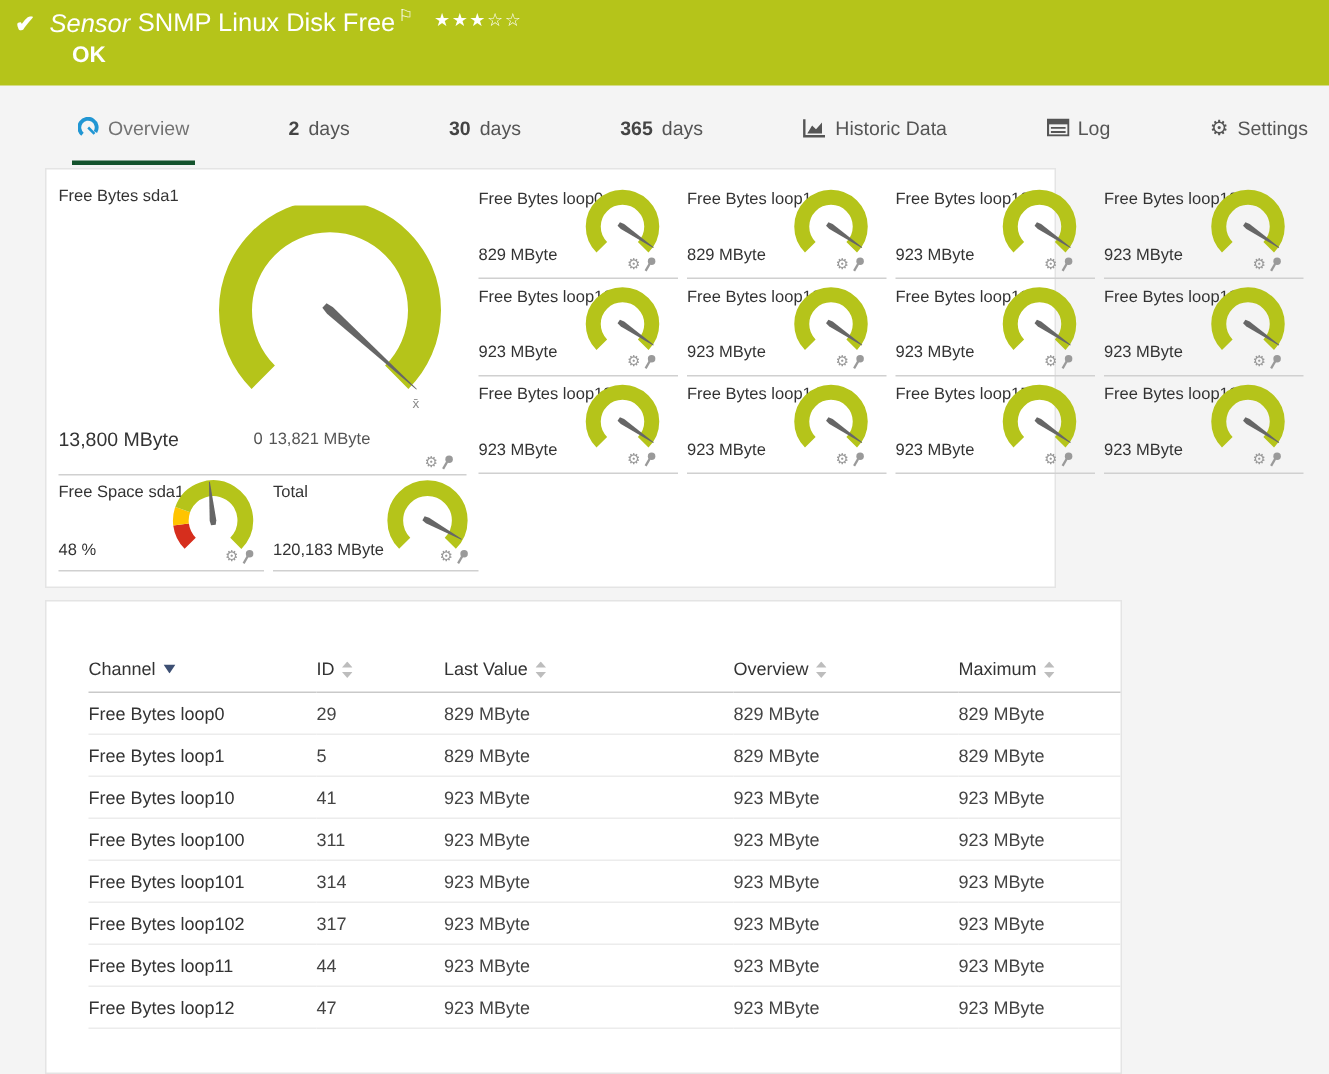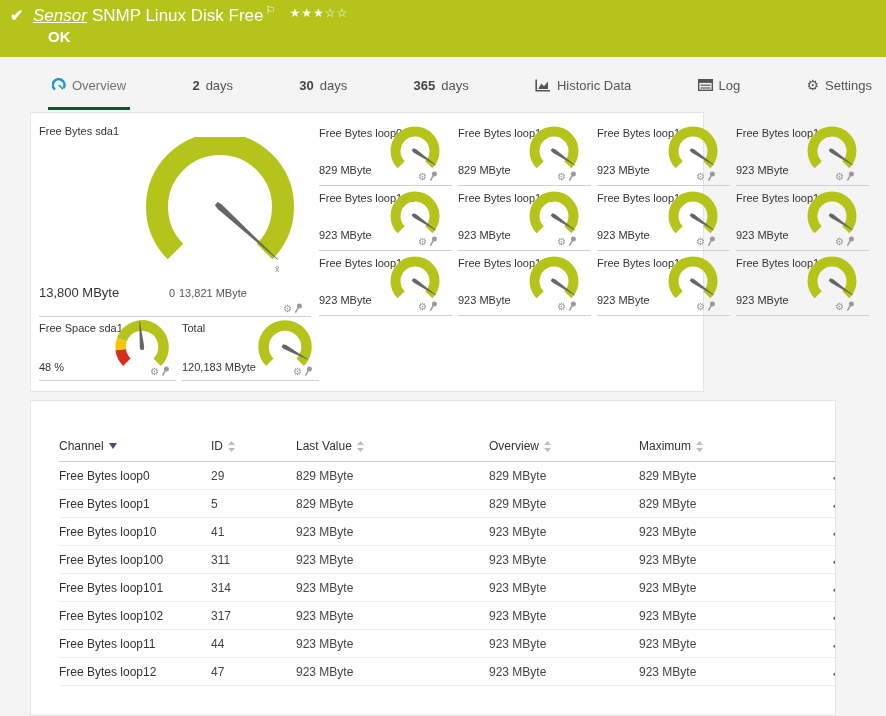--- a/index.html
+++ b/index.html
@@ -3,40 +3,40 @@
 <meta charset="utf-8">
 <style>
   html,body{margin:0;padding:0;}
   body{width:886px;height:716px;background:#f4f4f4;font-family:"Liberation Sans",sans-serif;overflow:hidden;position:relative;}
   .page{position:absolute;inset:0;}
 
   
   .sensor-header{position:absolute;left:0;top:0;width:886px;height:57px;background:#b5c41a;color:#fff;}
   .hdr-check{position:absolute;left:10px;top:6px;font-size:16px;font-weight:bold;}
   .title-line{position:absolute;left:33px;top:4px;font-size:17px;white-space:nowrap;}
-  .sensor-type{font-style:italic;margin-right:5px;text-decoration:underline;}
+  .sensor-type{font-style:italic;margin-right:5px;}
   .hdr-flag{font-size:11px;vertical-align:super;margin-left:2px;}
   .stars{font-size:12px;margin-left:14px;letter-spacing:1px;vertical-align:4px;}
   .status-badge{position:absolute;left:48px;top:28px;font-size:15px;font-weight:bold;}
 
   
   .tabs{position:absolute;left:0;top:57px;width:886px;height:53px;display:flex;align-items:center;
         justify-content:space-between;padding:0 10px 0 48px;box-sizing:border-box;}
   .tab{display:flex;align-items:center;gap:6px;font-size:13px;color:#555;height:44px;cursor:pointer;
        border-bottom:3px solid transparent;padding:0 4px;margin-top:6px;}
   .tab.active{color:#737373;border-bottom:3px solid #14532d;}
   .tab-num{font-weight:bold;color:#444;}
   .tab-icon{display:inline-flex;align-items:center;}
   .gear-glyph{font-size:14px;color:#555;line-height:1;}
   .gear-glyph.small{font-size:10px;color:#999;}
 
   
   .panel{position:absolute;background:#fff;border:1px solid #e4e4e4;box-sizing:border-box;}
   .gauges-panel{left:30px;top:112px;width:674px;height:280px;}
-  .table-panel{left:30px;top:400px;width:806px;height:316px;overflow:hidden;}
+  .table-panel{left:30px;top:400px;width:718px;height:316px;overflow:hidden;}
 
   
   .main-cell{position:absolute;left:8px;top:8px;width:272px;height:195px;border-bottom:1px solid #d0d0d0;}
   .g-title{font-size:11px;color:#333;padding-top:4px;}
   .main-svg{position:absolute;left:96px;top:16px;}
   .scale-min{position:absolute;left:130px;top:166px;font-size:11px;color:#555;}
   .scale-max{position:absolute;left:140px;top:166px;width:120px;text-align:left;font-size:11px;color:#555;}
   .main-value{position:absolute;left:0;top:164px;font-size:13px;color:#333;}
   .cell-icons{position:absolute;right:8px;bottom:2px;display:flex;align-items:flex-end;gap:2px;}
 

